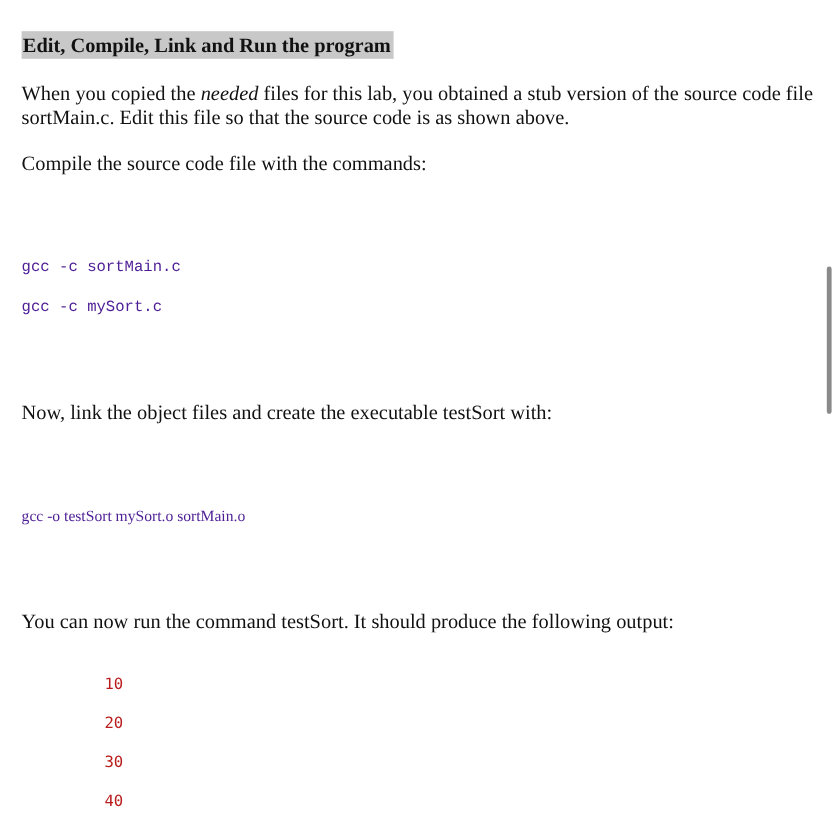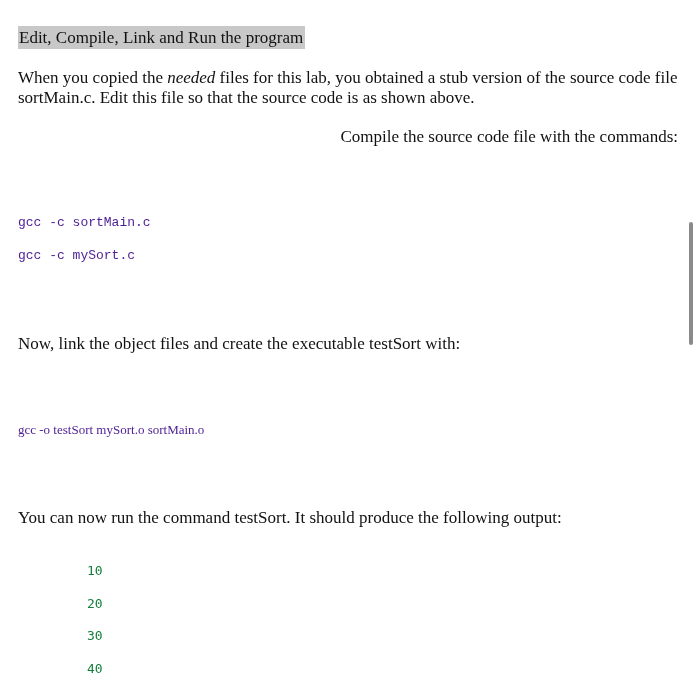--- a/index.html
+++ b/index.html
@@ -3,48 +3,48 @@
   <meta charset="utf-8">
   <style>
     html, body { margin: 0; padding: 0; }
     body {
       width: 700px; height: 700px; overflow: hidden;
       background: #ffffff; position: relative;
       font-family: "Liberation Serif", serif; color: #111;
     }
     .heading {
       position: absolute; left: 18px; top: 26px;
-      background: #c8c8c8; font-weight: normal; font-size: 17px;
+      background: #c8c8c8; font-weight: bold; font-size: 17px;
       padding: 1px 2px 1px 1px; line-height: 21px;
     }
     .para {
       position: absolute; left: 18px; font-size: 17px; line-height: 20px;
       width: 660px;
     }
     .code {
       position: absolute; left: 18px;
       font-family: "Liberation Mono", monospace; font-size: 13px; color: #4c1d95;
     }
     .out {
       position: absolute; left: 87px;
-      font-family: "DejaVu Sans Mono", monospace; font-size: 13px; color: #15803d;
+      font-family: "DejaVu Sans Mono", monospace; font-size: 13px; color: #b91c1c;
     }
     .scrollbar {
       position: absolute; left: 689px; top: 222px; width: 4px; height: 123px;
       background: #8a8a8a; border-radius: 2px;
     }
   </style>
 </head>
 <body>
 
 <div class="heading">Edit, Compile, Link and Run the program</div>
 
 <div class="para" style="top:68px;"><span>When you copied the </span><em>needed</em><span> files for this lab, you obtained a stub version of the source code file sortMain.c. Edit this file so that the source code is as shown above.</span></div>
 
-<div class="para" style="top:127px;text-align:right;">Compile the source code file with the commands:</div>
+<div class="para" style="top:127px;">Compile the source code file with the commands:</div>
 
 <div class="code" style="top:215px;">gcc -c sortMain.c</div>
 <div class="code" style="top:248px;">gcc -c mySort.c</div>
 
 <div class="para" style="top:334px;">Now, link the object files and create the executable testSort with:</div>
 
 <div class="code" style="top:422px;font-family:Liberation Serif, serif;">gcc -o testSort mySort.o sortMain.o</div>
 
 <div class="para" style="top:508px;">You can now run the command testSort. It should produce the following output:</div>
 

